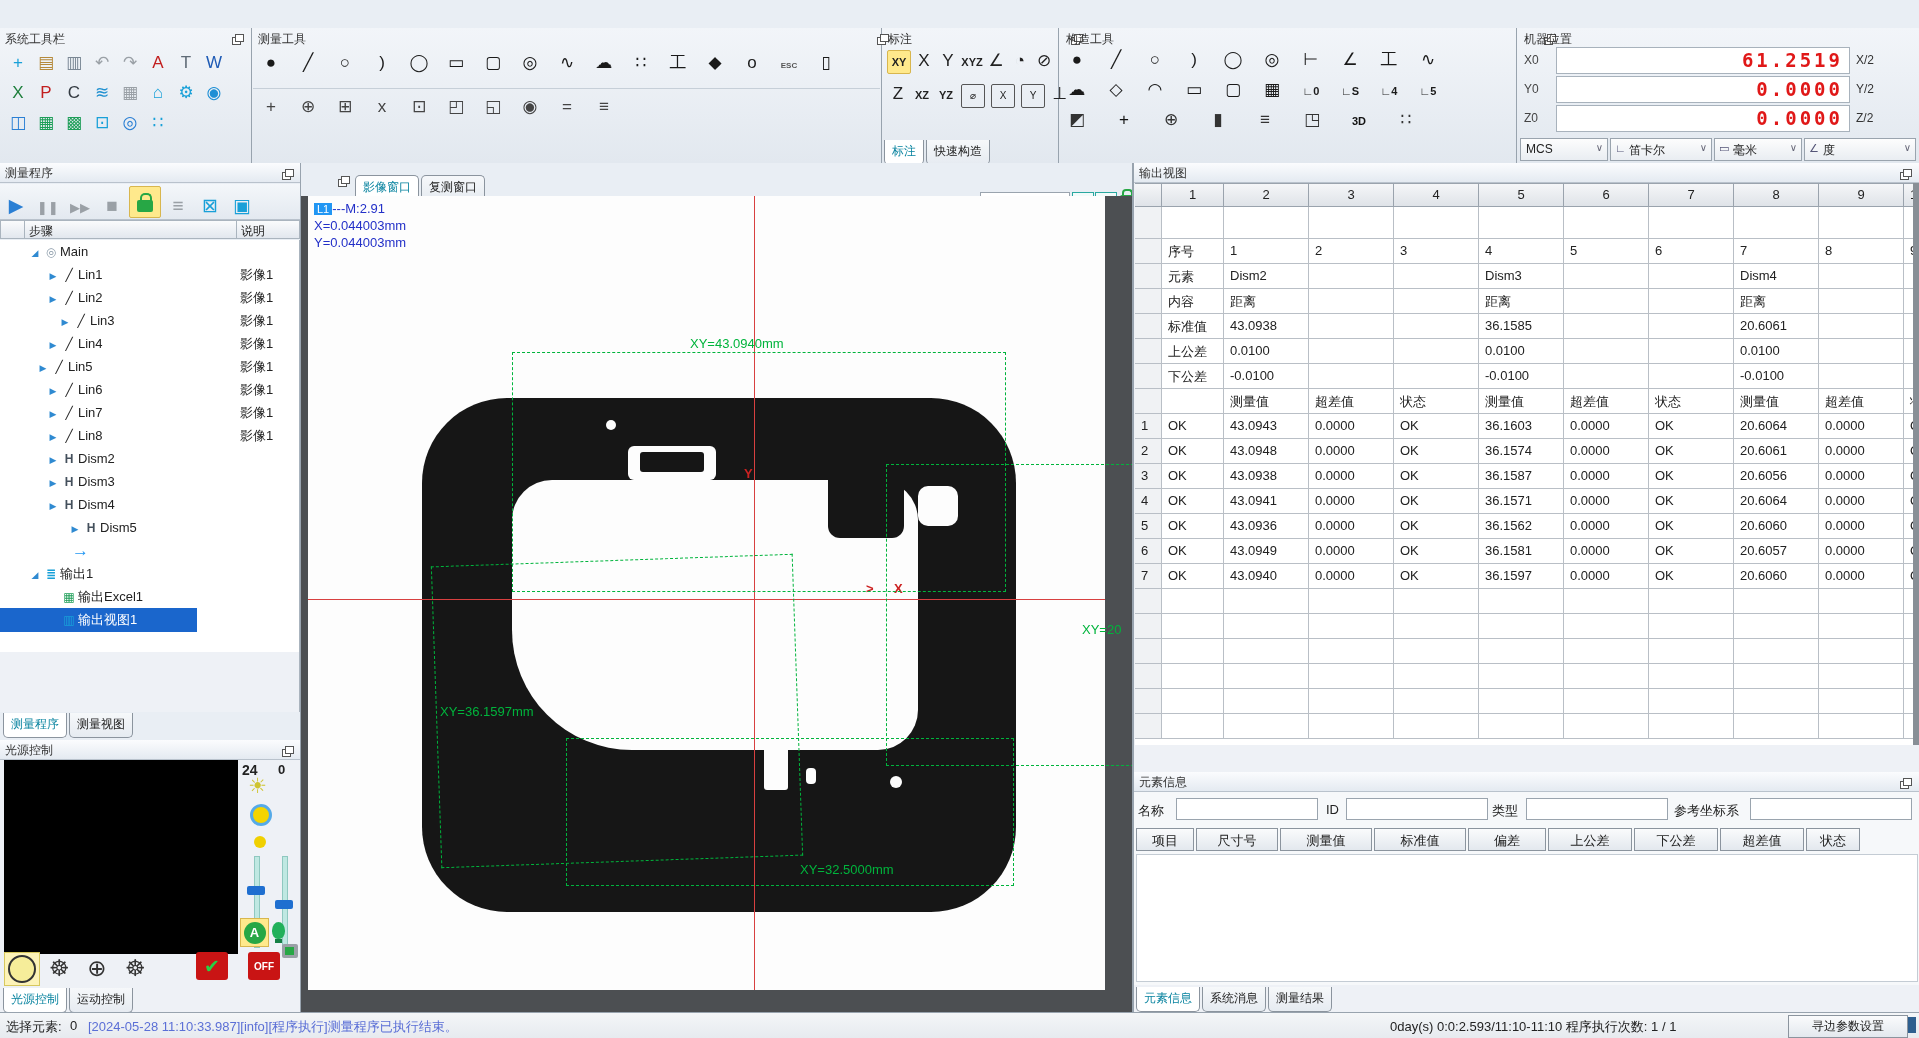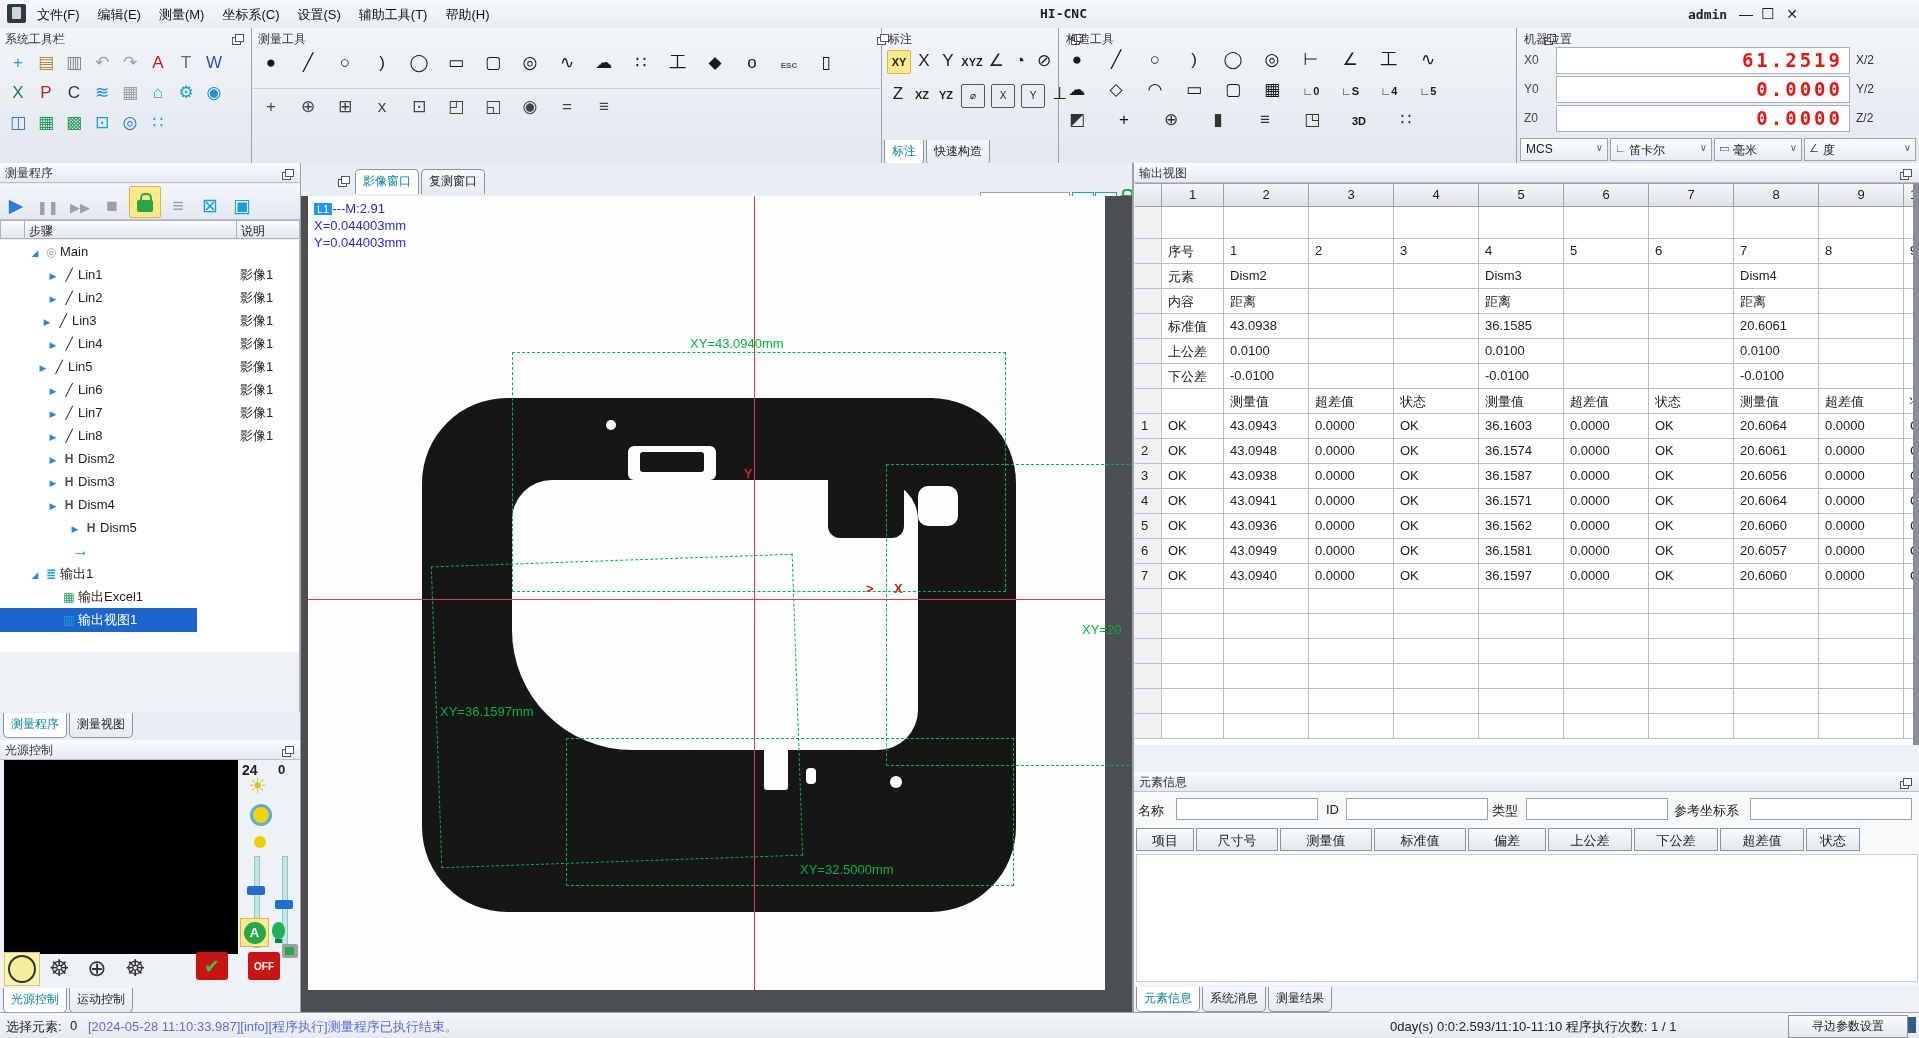--- a/index.html
+++ b/index.html
@@ -107,29 +107,20 @@
   
   #statusbar{position:absolute;left:0;top:1012px;width:1919px;height:26px;background:linear-gradient(#f4f6f8,#e6eaef);border-top:1px solid #98a3ae;font-size:13px;}
   #statusbar .log{color:#5b6fd6;}
   .app-vdiv{position:absolute;width:1px;background:#98a3ae;}
 </style>
 </head>
 <body>
 
 <div id="app">
 
-  <div id="titlebar">
-    <div id="logo"></div>
-    <div id="menus"><span class="menu-item">文件(F)</span><span class="menu-item">编辑(E)</span><span class="menu-item">测量(M)</span><span class="menu-item">坐标系(C)</span><span class="menu-item">设置(S)</span><span class="menu-item">辅助工具(T)</span><span class="menu-item">帮助(H)</span></div>
-    <div id="win-title">HI-CNC</div>
-    <div id="user-label">admin</div>
-    <div class="winbtn" style="left:1736px">—</div>
-    <div class="winbtn" style="left:1758px;font-size:15px">☐</div>
-    <div class="winbtn" style="left:1782px">✕</div>
-  </div>
 
   <div id="toolband">
     <div class="vdiv" style="left:251px"></div><div class="vdiv" style="left:881px"></div>
     <div class="vdiv" style="left:1058px"></div><div class="vdiv" style="left:1516px"></div>
 
     <div class="tb-title" style="left:5px">系统工具栏</div>
     <span class="fico abs" style="left:232px;top:4px"></span>
     <div class="iconrow" id="sys-r1" style="left:4px;top:20px"><span class="ticon" style="color: rgb(24, 160, 216);">+</span><span class="ticon" style="color: rgb(181, 138, 60);">▤</span><span class="ticon" style="color: rgb(122, 135, 148);">▥</span><span class="ticon" style="color: rgb(154, 160, 166);">↶</span><span class="ticon" style="color: rgb(154, 160, 166);">↷</span><span class="ticon" style="color: rgb(194, 31, 31);">A</span><span class="ticon" style="color: rgb(95, 107, 118);">T</span><span class="ticon" style="color: rgb(31, 91, 181);">W</span></div>
     <div class="iconrow" id="sys-r2" style="left:4px;top:50px"><span class="ticon" style="color: rgb(30, 127, 60);">X</span><span class="ticon" style="color: rgb(194, 31, 31);">P</span><span class="ticon" style="color: rgb(51, 58, 65);">C</span><span class="ticon" style="color: rgb(32, 144, 208);">≋</span><span class="ticon" style="color: rgb(154, 160, 166);">▦</span><span class="ticon" style="color: rgb(24, 160, 216);">⌂</span><span class="ticon" style="color: rgb(24, 160, 216);">⚙</span><span class="ticon" style="color: rgb(30, 143, 213);">◉</span></div>
     <div class="iconrow" id="sys-r3" style="left:4px;top:80px"><span class="ticon" style="color: rgb(42, 127, 212);">◫</span><span class="ticon" style="color: rgb(30, 158, 88);">▦</span><span class="ticon" style="color: rgb(30, 158, 88);">▩</span><span class="ticon" style="color: rgb(24, 160, 216);">⊡</span><span class="ticon" style="color: rgb(42, 127, 212);">◎</span><span class="ticon" style="color: rgb(24, 160, 216);">∷</span></div>
@@ -209,21 +200,21 @@
       </span><span class="pticon" style="color: rgb(154, 160, 166);">≡</span><span class="pticon" style="color: rgb(24, 160, 216);">⊠</span><span class="pticon" style="color: rgb(24, 160, 216);">▣</span></div>
   <div id="prog-header">
     <div class="ph-cell" style="left:0;width:25px;border-left:1px solid #aab4be"></div>
     <div class="ph-cell" style="left:25px;width:212px">步骤</div>
     <div class="ph-cell" style="left:237px;width:63px">说明</div>
   </div>
   <div id="tree">
       <div class="trow"><span class="inner" style="padding-left: 28px;"><span class="exp">◢</span><span class="nico" style="color: rgb(138, 154, 168);">◎</span><span class="lbl">Main</span></span></div>
       <div class="trow"><span class="inner" style="padding-left: 46px;"><span class="exp">▶</span><span class="nico" style="color: rgb(34, 34, 34);">╱</span><span class="lbl">Lin1</span></span><span class="desc">影像1</span></div>
       <div class="trow"><span class="inner" style="padding-left: 46px;"><span class="exp">▶</span><span class="nico" style="color: rgb(34, 34, 34);">╱</span><span class="lbl">Lin2</span></span><span class="desc">影像1</span></div>
-      <div class="trow"><span class="inner" style="padding-left: 40px; text-decoration: underline;"><span class="exp">▶</span><span class="nico" style="color: rgb(34, 34, 34);">╱</span><span class="lbl">Lin3</span></span><span class="desc">影像1</span></div>
+      <div class="trow"><span class="inner" style="padding-left: 58px; text-decoration: underline;"><span class="exp">▶</span><span class="nico" style="color: rgb(34, 34, 34);">╱</span><span class="lbl">Lin3</span></span><span class="desc">影像1</span></div>
       <div class="trow"><span class="inner" style="padding-left: 46px;"><span class="exp">▶</span><span class="nico" style="color: rgb(34, 34, 34);">╱</span><span class="lbl">Lin4</span></span><span class="desc">影像1</span></div>
       <div class="trow"><span class="inner" style="padding-left: 36px;"><span class="exp">▶</span><span class="nico" style="color: rgb(34, 34, 34);">╱</span><span class="lbl">Lin5</span></span><span class="desc">影像1</span></div>
       <div class="trow"><span class="inner" style="padding-left: 46px;"><span class="exp">▶</span><span class="nico" style="color: rgb(34, 34, 34);">╱</span><span class="lbl">Lin6</span></span><span class="desc">影像1</span></div>
       <div class="trow"><span class="inner" style="padding-left: 46px;"><span class="exp">▶</span><span class="nico" style="color: rgb(34, 34, 34);">╱</span><span class="lbl">Lin7</span></span><span class="desc">影像1</span></div>
       <div class="trow"><span class="inner" style="padding-left: 46px;"><span class="exp">▶</span><span class="nico" style="color: rgb(34, 34, 34);">╱</span><span class="lbl">Lin8</span></span><span class="desc">影像1</span></div>
       <div class="trow"><span class="inner" style="padding-left: 46px;"><span class="exp">▶</span><span class="nico" style="color: rgb(68, 80, 92);">H</span><span class="lbl">Dism2</span></span></div>
       <div class="trow"><span class="inner" style="padding-left: 46px;"><span class="exp">▶</span><span class="nico" style="color: rgb(68, 80, 92);">H</span><span class="lbl">Dism3</span></span></div>
       <div class="trow"><span class="inner" style="padding-left: 46px;"><span class="exp">▶</span><span class="nico" style="color: rgb(68, 80, 92);">H</span><span class="lbl">Dism4</span></span></div>
       <div class="trow"><span class="inner" style="padding-left: 68px; text-decoration: underline;"><span class="exp">▶</span><span class="nico" style="color: rgb(68, 80, 92);">H</span><span class="lbl">Dism5</span></span></div>
       <div class="trow"><span class="treearrow" style="margin-left: 72px;">→</span></div>
@@ -267,21 +258,21 @@
     <div class="ringsel" style="left:118px;top:192px">☸</div>
     <div class="redbtn" style="left:196px;top:192px">
         <span style="color:#27d045;font-size:19px">✔</span>
       </div>
     <div class="redbtn" style="left:248px;top:192px;font-size:10px">OFF</div>
   </div>
   <div class="tabrow" id="light-tabs" style="left:3px;top:988px"><span class="tab active">光源控制</span><span class="tab">运动控制</span></div>
 
   <div id="imagewin">
     <span class="fico abs" style="left:38px;top:11px"></span>
-    <div class="tabrow" id="img-tabs" style="left:55px;top:6px"><span class="tab top active">影像窗口</span><span class="tab top">复测窗口</span></div>
+    <div class="tabrow" id="img-tabs" style="left:55px;top:12px"><span class="tab top active">影像窗口</span><span class="tab top">复测窗口</span></div>
     <div class="vcombo" style="left:680px;top:29px;width:88px">
       <span class="clabel" style="position:absolute;left:5px;top:3px;color:#0a84a0">影像1</span>
       <span style="position:absolute;right:4px;top:3px;font-size:10px;color:#667">∨</span>
     </div>
     <div class="vbtn" style="left:772px;top:29px">◉</div>
     <div class="vbtn" style="left:795px;top:29px">1:1</div>
     <div class="abs" style="left:820px;top:26px"><span class="locksm" style="display:inline-block"></span></div>
 
     <div id="viewport">
       <div id="cam-white"></div>

